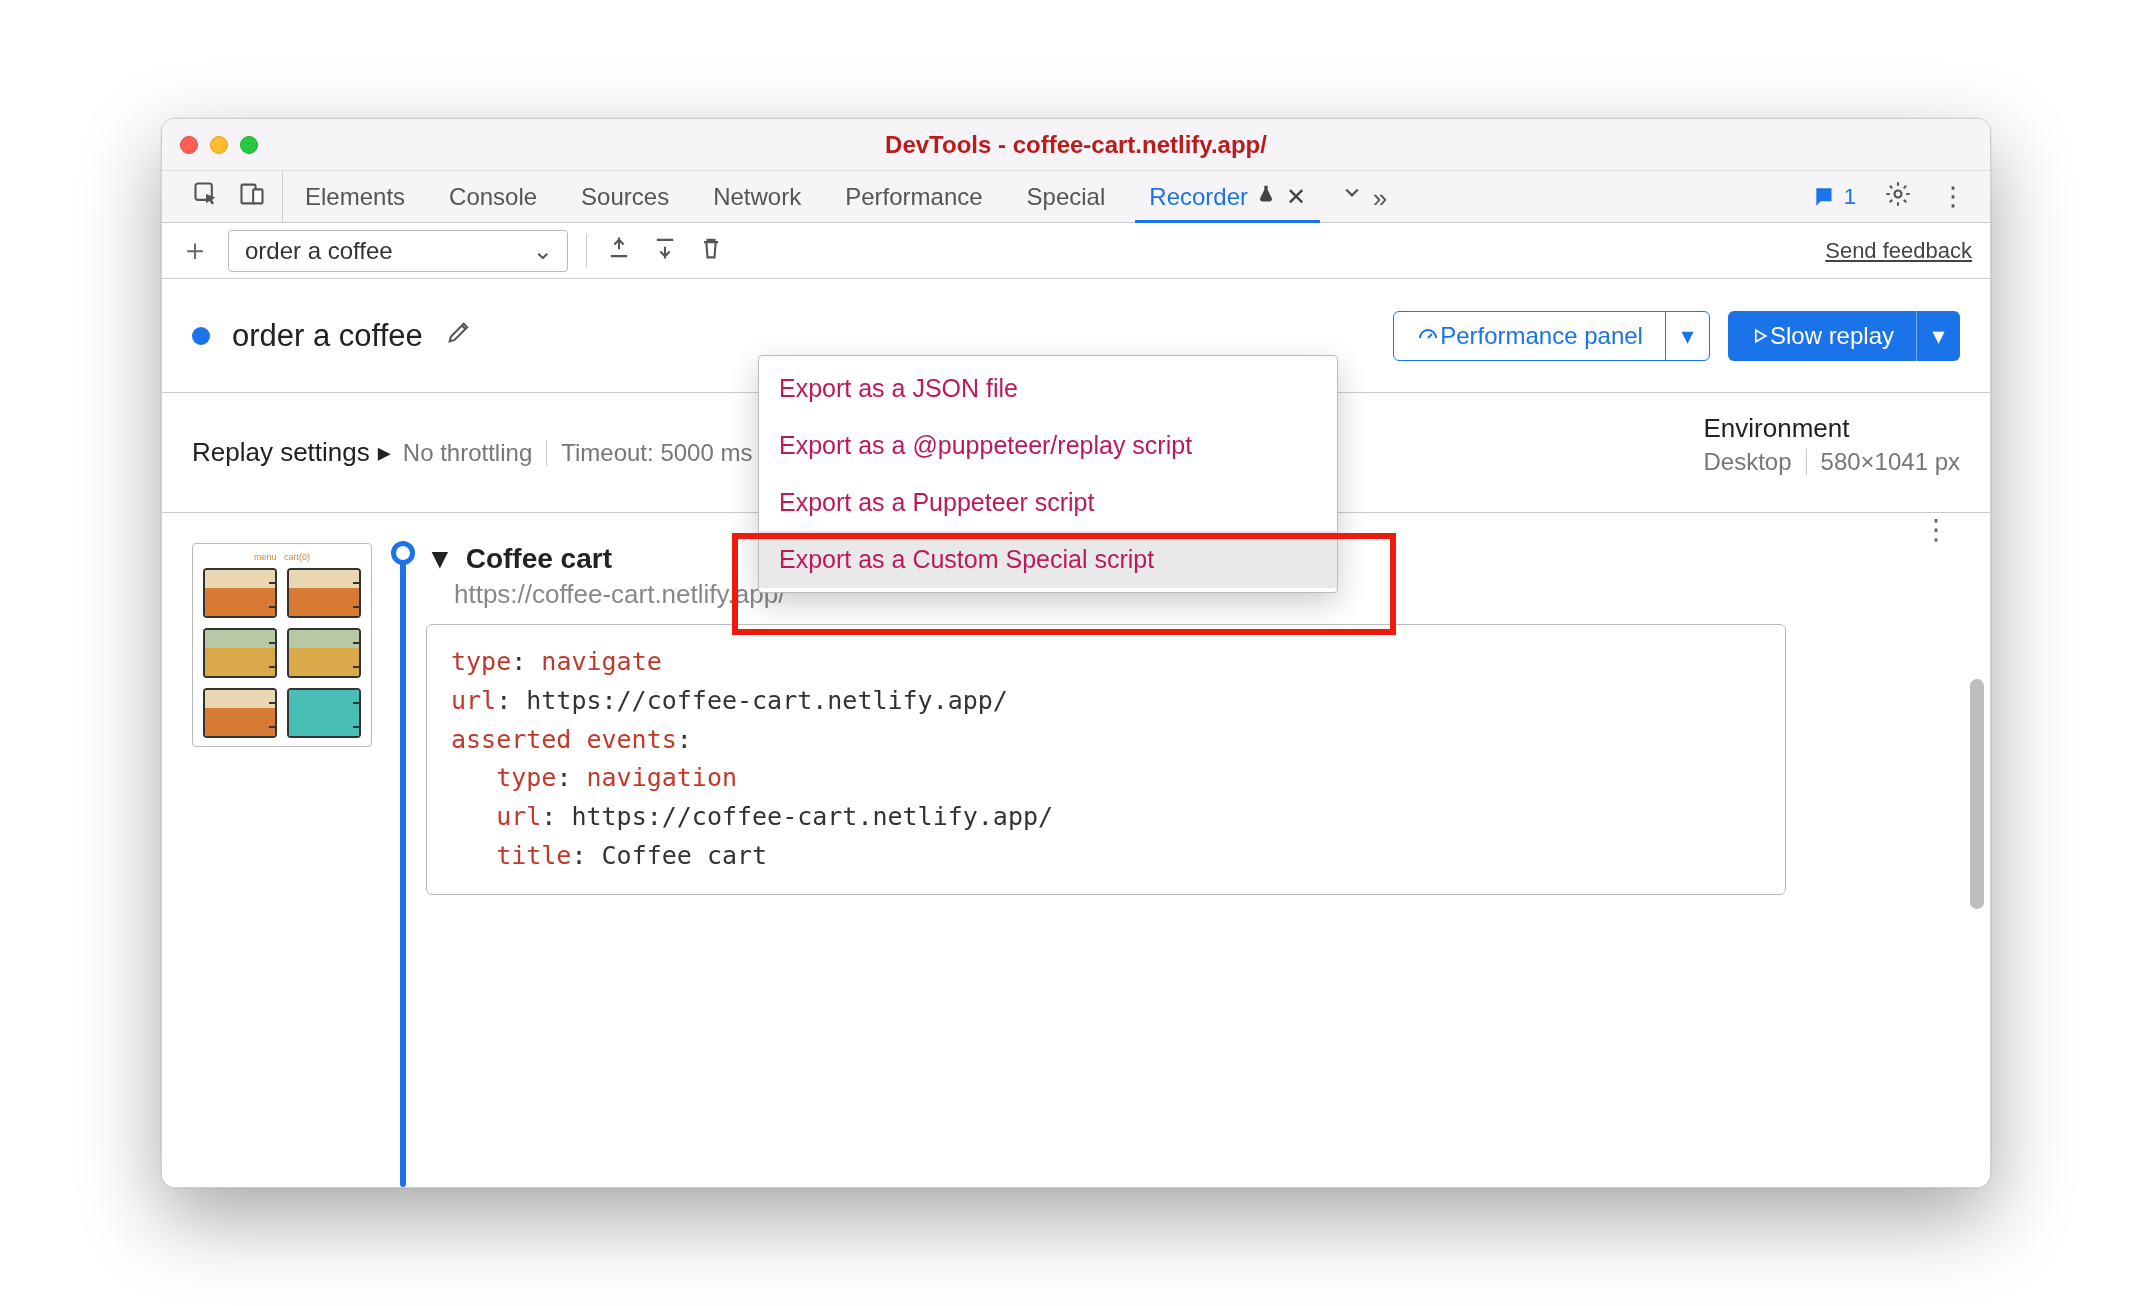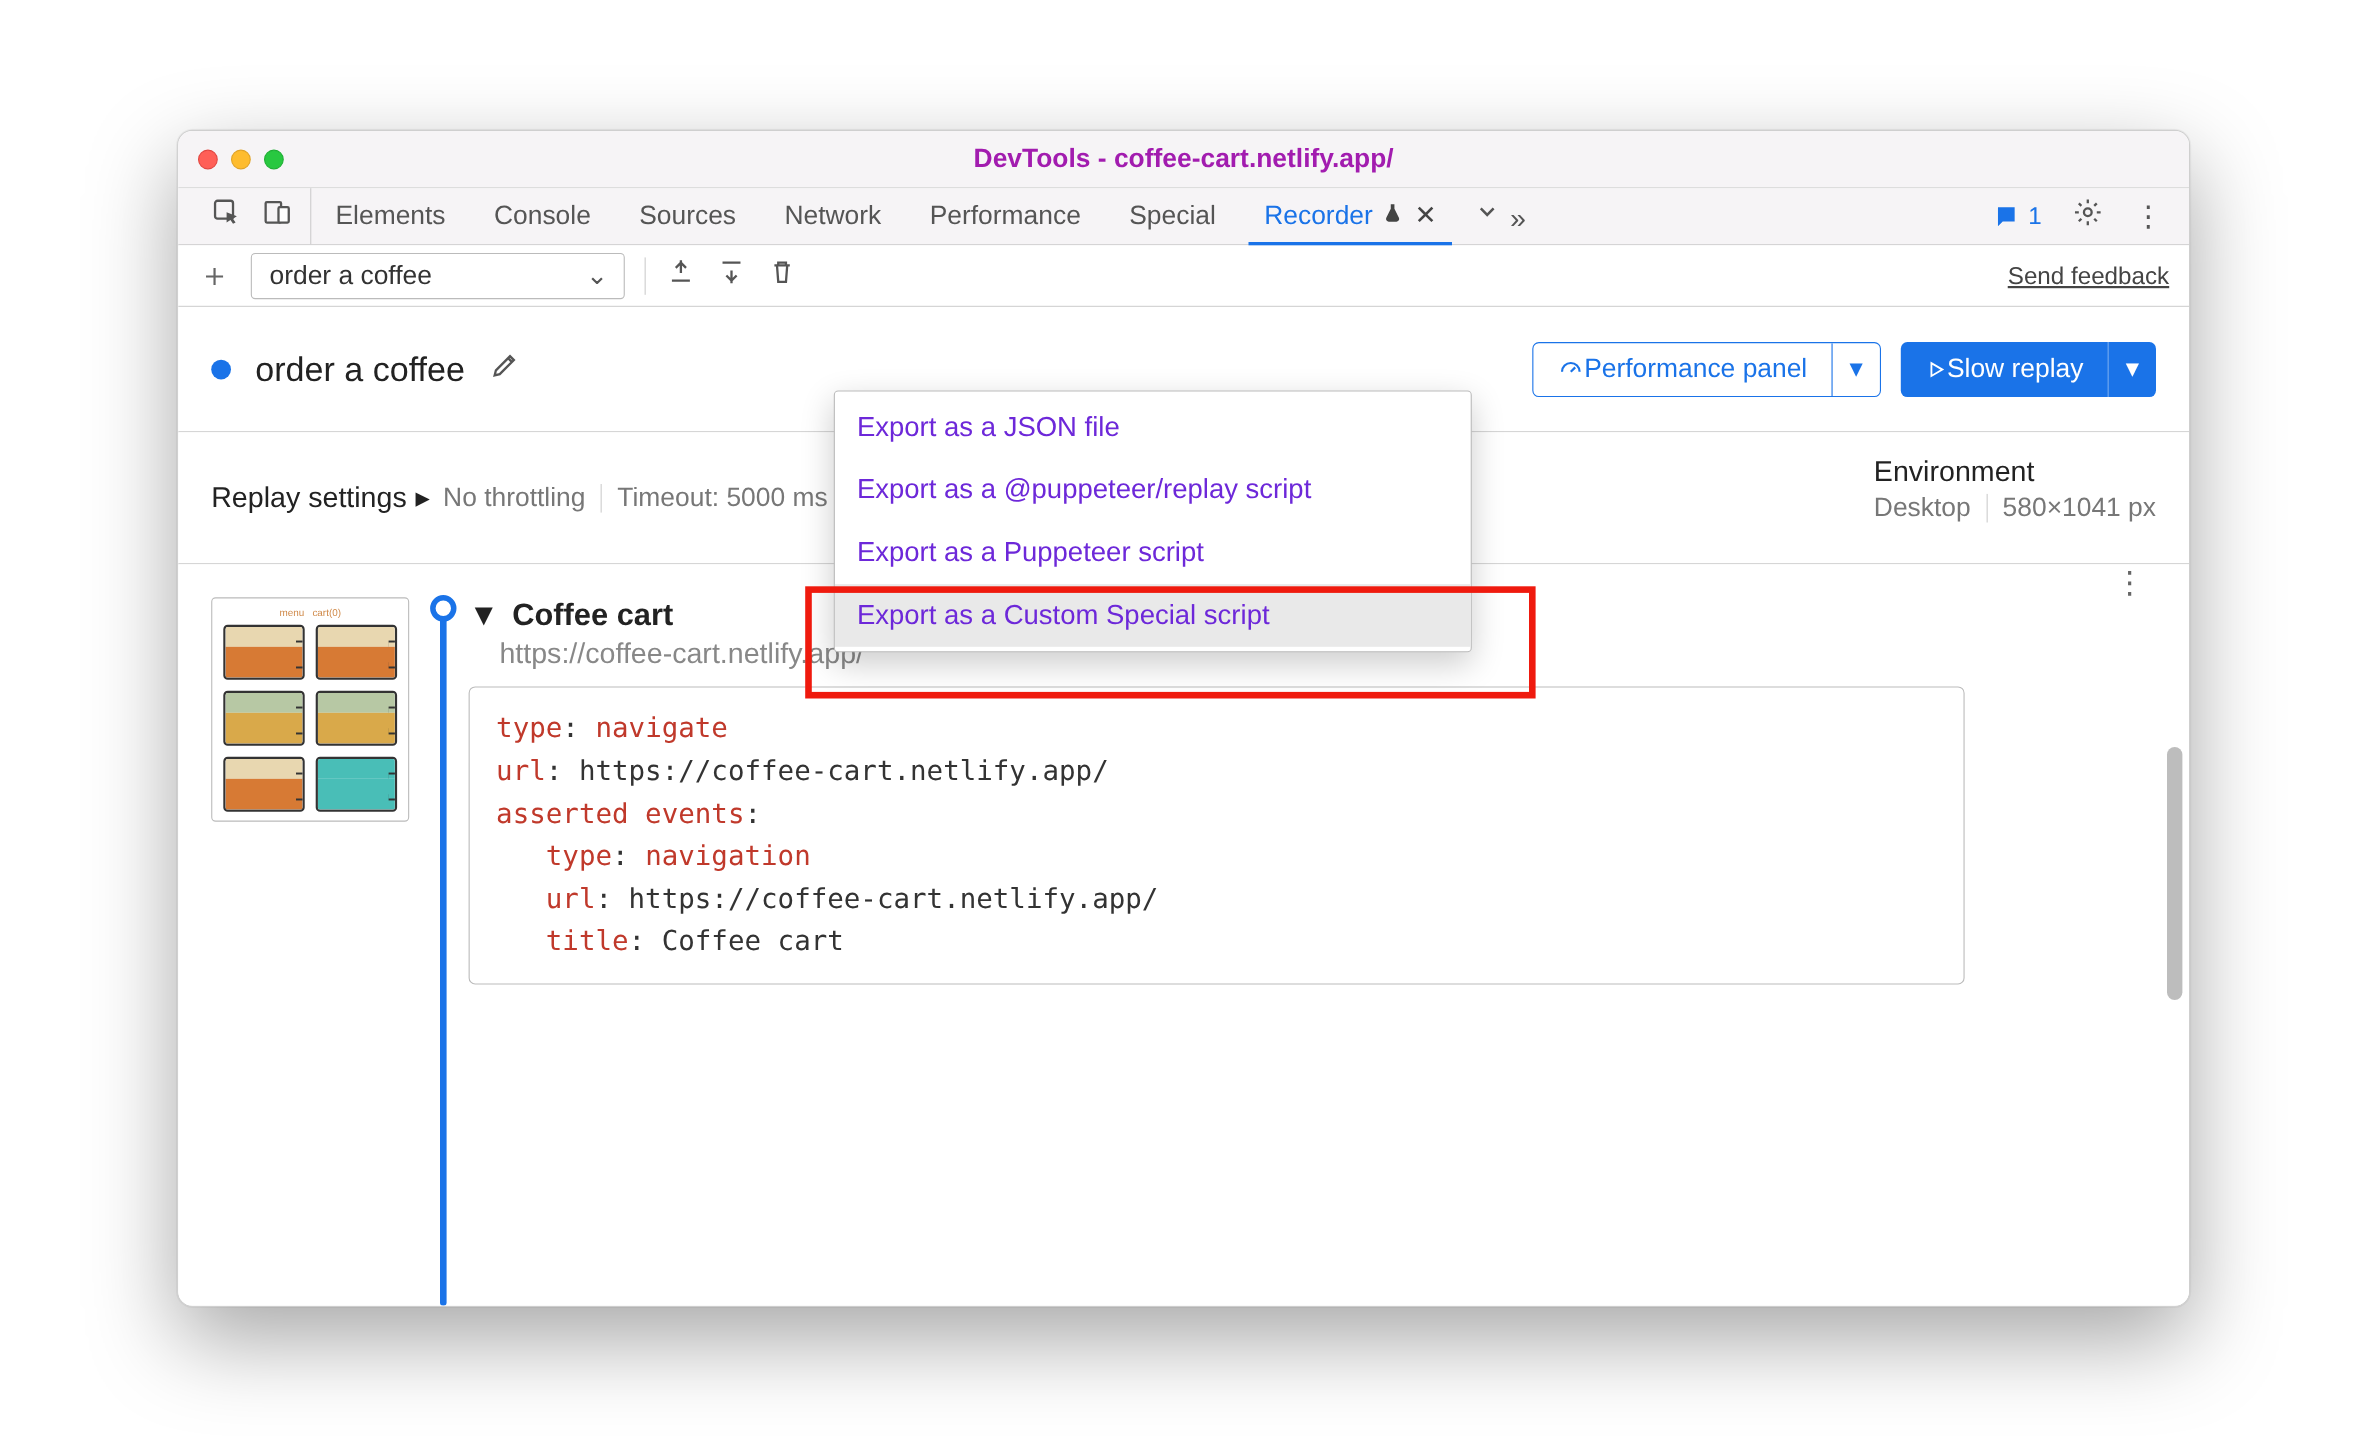--- a/index.html
+++ b/index.html
@@ -18,21 +18,21 @@
   
   .titlebar {
     height: 52px; background: #f6f4f6; border-bottom:1px solid #ddd;
     display:flex; align-items:center; position:relative;
   }
   .traffic { display:flex; gap:12px; margin-left:18px; }
   .dot { width:18px; height:18px; border-radius:50%; }
   .dot.red{background:#ff5f57;border:1px solid #e24640;}
   .dot.yel{background:#febc2e;border:1px solid #e1a325;}
   .dot.grn{background:#28c840;border:1px solid #1faf34;}
-  .title { position:absolute; left:0; right:0; text-align:center; font-size:24px; font-weight:600; color:#a21caf; }
+  .title { position:absolute; left:0; right:0; text-align:center; font-size:24px; font-weight:600; color:#b91c1c; }
   
   .tabstrip {
     height: 52px; border-bottom:1px solid #ccc; background:#f6f4f6;
     display:flex; align-items:center; font-size:24px; color:#555;
     padding: 0 14px;
   }
   .tool-icons-left { display:flex; align-items:center; gap:18px; padding:0 16px; border-right:1px solid #ccc; height:100%; }
   .tabs { display:flex; align-items:center; height:100%; flex:1; }
   .tab { padding:0 22px; height:100%; display:flex; align-items:center; gap:8px; cursor:default; position:relative;}
   .tab.active { color:#1a73e8; }
@@ -106,21 +106,21 @@
     border:1px solid #bbb; border-radius:6px; padding:18px 24px; font-family: ui-monospace, Menlo, Consolas, monospace;
     font-size:25px; line-height:1.55; color:#333; white-space:pre; overflow:auto; max-width:1360px;
   }
   .ck{color:#c0392b;} .cv{color:#c0392b;}
   .muted{color:#333;}
   
   .menu{
     position:absolute; top:236px; left:596px; width:580px;
     background:#fff; border:1px solid #bbb; border-radius:4px;
     box-shadow:0 10px 30px rgba(0,0,0,0.2);
-    font-size:25px; color:#6d28d9; z-index:20;
+    font-size:25px; color:#be185d; z-index:20;
     padding:4px 0;
   }
   .menu-item{ padding:14px 20px; }
   .menu-item.hover{ background:#e9e9e9;}
   
   .callout{
     position:absolute; border:6px solid #ef1a0e; z-index:25;
     top:414px; left:570px; width:664px; height:102px; pointer-events:none;
   }
   

